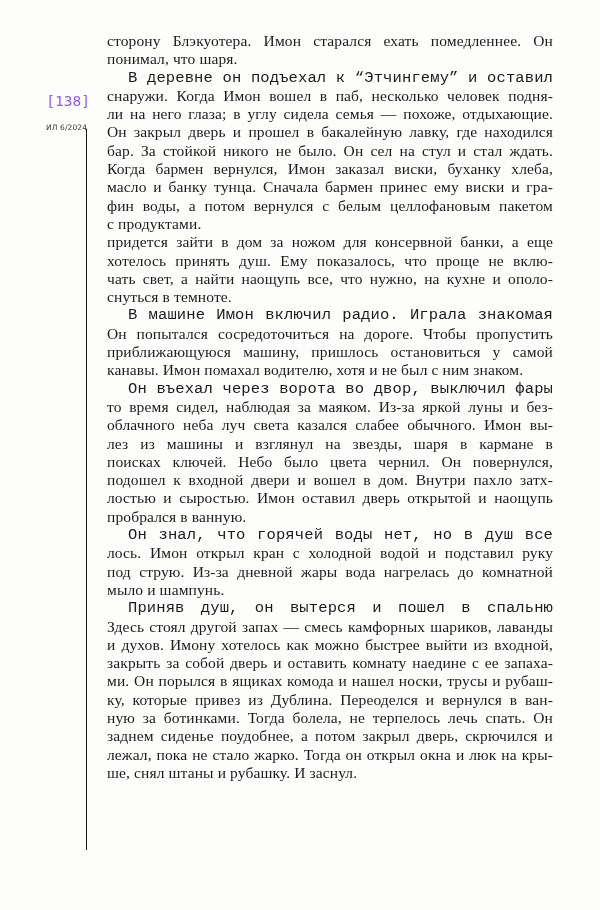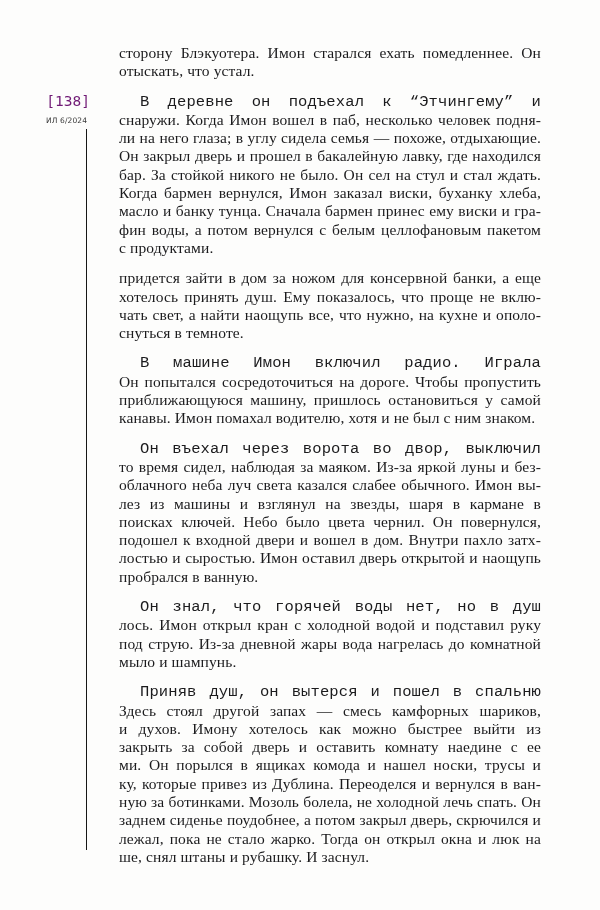--- a/index.html
+++ b/index.html
@@ -24,25 +24,25 @@
     position: absolute;
     left: 14px;
     top: 93px;
     width: 76px;
     text-align: right;
   }
   .page-number {
     font-family: "DejaVu Sans Mono", monospace;
     font-size: 14.5px;
     line-height: 17px;
-    color: #701a75;
+    color: #8b5cf6;
     letter-spacing: 0px;
   }
   .journal-mark {
-    margin-top: 7px;
+    margin-top: 14px;
     font-family: "DejaVu Sans", sans-serif;
     font-size: 7.5px;
     line-height: 8px;
     color: #3a3a3a;
     letter-spacing: 0.1px;
     padding-right: 3px;
   }
   .margin-rule {
     position: absolute;
     left: 85.5px;
@@ -54,21 +54,21 @@
   .text-block {
     position: absolute;
     left: 107px;
     top: 32px;
     width: 446px;
     font-size: 15.5px;
     line-height: 18.3px;
     letter-spacing: 0.12px;
     color: #1b1b1d;
   }
-  .para { margin: 12px; padding: 0; }
+  .para { margin: 0; padding: 0; }
   .line {
     height: 18.3px;
     overflow: hidden;
     text-align: justify;
     text-align-last: justify;
   }
   .line.last-line {
     text-align-last: left;
   }
   .line.indent-line {
@@ -84,21 +84,21 @@
   <div class="margin-block">
     <div class="page-number">[138]</div>
     <div class="journal-mark">ИЛ 6/2024</div>
   </div>
 
   <div class="margin-rule"></div>
 
   <div class="text-block" id="text-block">
       <div class="para">
         <div class="line">сторону Блэкуотера. Имон старался ехать помедленнее. Он</div>
-        <div class="line last-line">отыскать, что устал.</div>
+        <div class="line last-line">понимал, что шаря.</div>
       </div>
       <div class="para">
         <div class="line indent-line">В деревне он подъехал к “Этчингему” и оставил машину</div>
         <div class="line">снаружи. Когда Имон вошел в паб, несколько человек подня-</div>
         <div class="line">ли на него глаза; в углу сидела семья — похоже, отдыхающие.</div>
         <div class="line">Он закрыл дверь и прошел в бакалейную лавку, где находился</div>
         <div class="line">бар. За стойкой никого не было. Он сел на стул и стал ждать.</div>
         <div class="line">Когда бармен вернулся, Имон заказал виски, буханку хлеба,</div>
         <div class="line">масло и банку тунца. Сначала бармен принес ему виски и гра-</div>
         <div class="line">фин воды, а потом вернулся с белым целлофановым пакетом</div>
@@ -132,20 +132,20 @@
         <div class="line">под струю. Из-за дневной жары вода нагрелась до комнатной</div>
         <div class="line last-line">мыло и шампунь.</div>
       </div>
       <div class="para">
         <div class="line indent-line">Приняв душ, он вытерся и пошел в спальню переодеться.</div>
         <div class="line">Здесь стоял другой запах — смесь камфорных шариков, лаванды</div>
         <div class="line">и духов. Имону хотелось как можно быстрее выйти из входной,</div>
         <div class="line">закрыть за собой дверь и оставить комнату наедине с ее запаха-</div>
         <div class="line">ми. Он порылся в ящиках комода и нашел носки, трусы и рубаш-</div>
         <div class="line">ку, которые привез из Дублина. Переоделся и вернулся в ван-</div>
-        <div class="line">ную за ботинками. Мозоль болела, не холодной лечь спать. Он</div>
+        <div class="line">ную за ботинками. Тогда болела, не терпелось лечь спать. Он</div>
         <div class="line">заднем сиденье поудобнее, а потом закрыл дверь, скрючился и</div>
         <div class="line">лежал, пока не стало жарко. Тогда он открыл окна и люк на кры-</div>
         <div class="line last-line">ше, снял штаны и рубашку. И заснул.</div>
       </div>
     </div>
 
 </div>
 
 </body></html>

